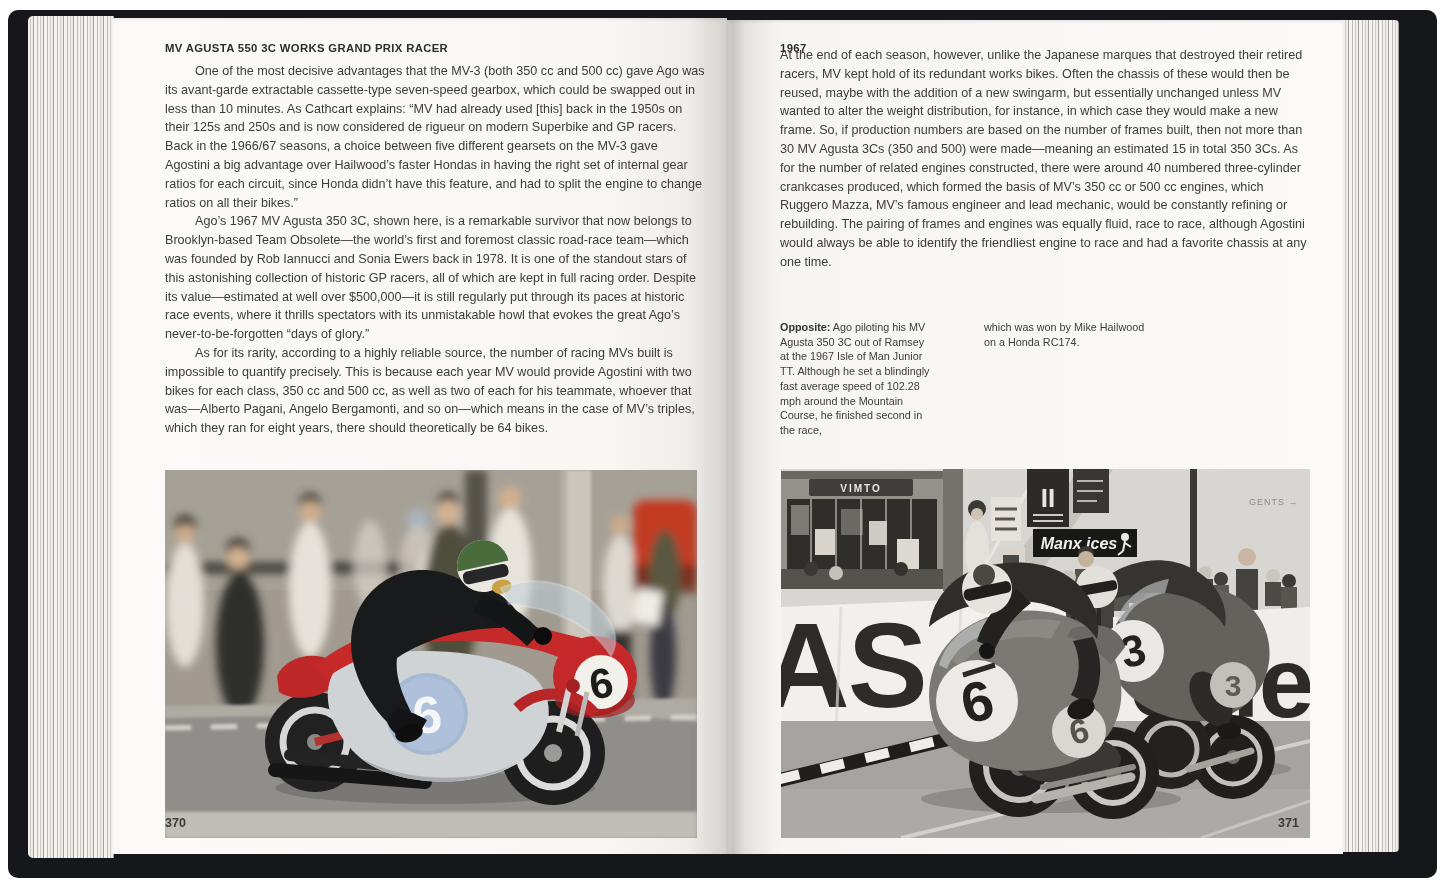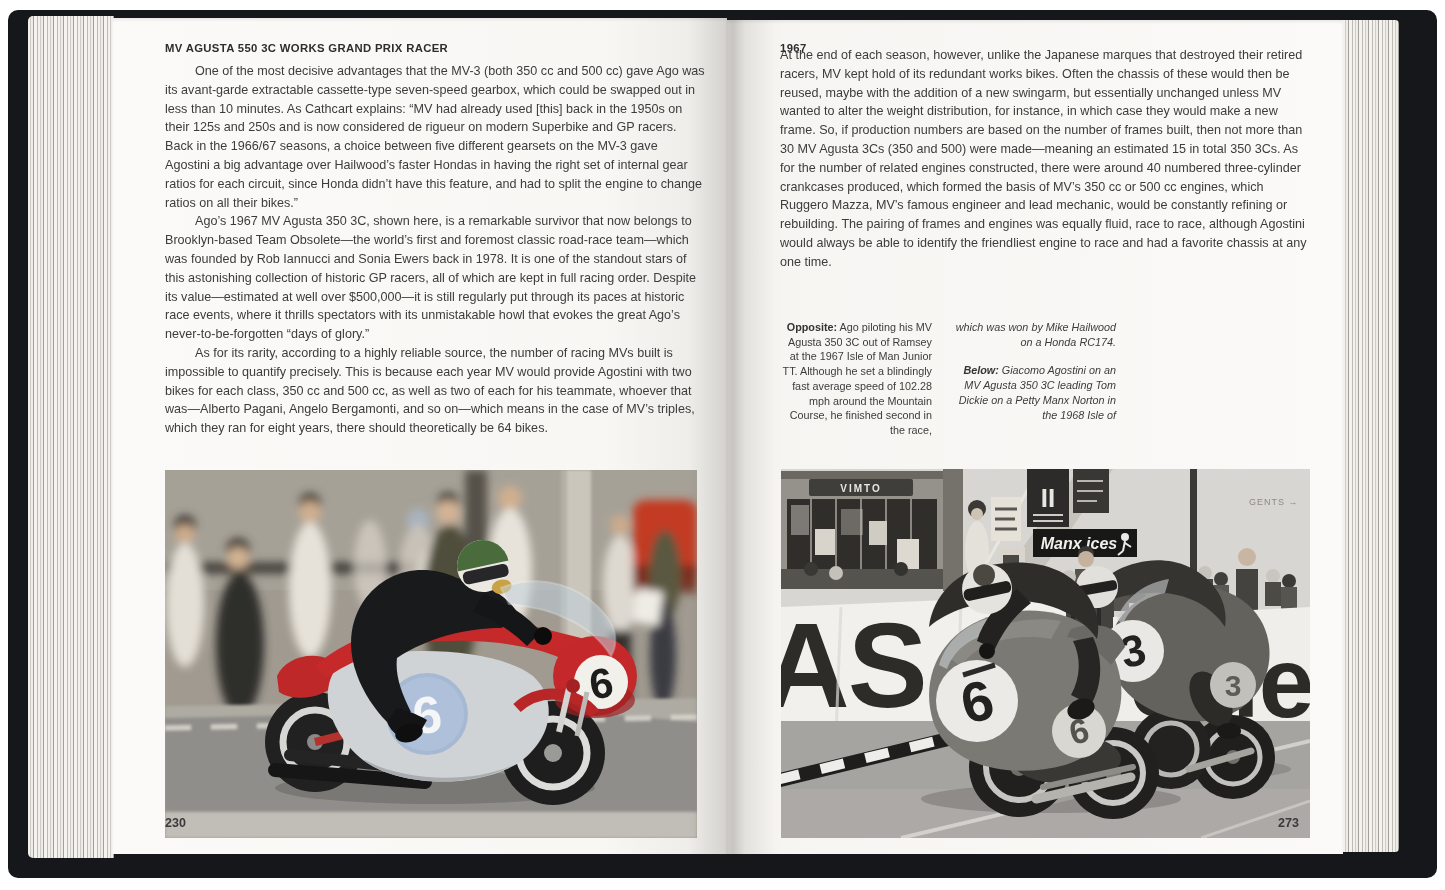--- a/index.html
+++ b/index.html
@@ -19,25 +19,25 @@
     background:linear-gradient(90deg,rgba(28,24,18,0) 0%,rgba(28,24,18,0.10) 42%,rgba(28,24,18,0.17) 52%,rgba(28,24,18,0.05) 66%,rgba(28,24,18,0) 100%);}
   .running-head{position:absolute;left:165px;top:42px;width:545px;font-size:11.3px;font-weight:bold;
     letter-spacing:.35px;color:#2d2d2d;}
   .year-head{position:absolute;left:780px;top:42px;width:530px;text-align:left;font-size:11.3px;
     font-weight:bold;letter-spacing:.35px;color:#2d2d2d;}
   .body-copy{position:absolute;font-size:12.6px;line-height:18.8px;color:#3c3c3c;}
   .body-copy p{margin:0;}
   .body-copy p.indent{text-indent:30px;}
   .copy-left{left:165px;top:62px;width:540px;}
   .copy-right{left:780px;top:46px;width:531px;}
-  .cap{position:absolute;font-size:10.8px;line-height:14.7px;color:#3c3c3c;text-align:right;}
+  .cap{position:absolute;font-size:10.8px;line-height:14.7px;color:#3c3c3c;}
   .cap p{margin:0 0 14px 0;}
   .cap b{font-weight:bold;color:#333;}
   .cap1{left:780px;top:320px;width:152px;}
-  .cap2{left:946px;top:320px;width:170px;font-style:italic;}
+  .cap2{left:984px;top:320px;width:170px;}
   .cap3{left:1126px;top:320px;width:178px;}
   .photo{position:absolute;overflow:hidden;margin-top:33px;}
   .photo-left{left:165px;top:437px;width:532px;height:368px;}
   .photo-right{left:781px;top:436px;width:529px;height:369px;}
   .photo svg{display:block;}
   .pagenum{position:absolute;font-size:12.5px;font-weight:bold;color:#3a3a3a;}
   .pn-left{left:165px;top:816px;}
   .pn-right{left:1278px;top:816px;}
 </style>
 </head>
@@ -150,34 +150,33 @@
         </g>
         <path d="M336,118 C376,102 420,116 444,150 C452,162 452,176 446,186 C428,156 390,138 344,134 Z" fill="#c2d2dc" opacity="0.55" stroke="#e8f2f8" stroke-opacity="0.6" stroke-width="2"></path>
         <path d="M352,238 A54,54 0 0 1 430,244" fill="none" stroke="#b92627" stroke-width="11"></path>
         <path d="M404,218 L394,262" stroke="#d4d4d2" stroke-width="6" fill="none"></path>
         <path d="M422,222 L412,266" stroke="#b9b9b7" stroke-width="5" fill="none"></path>
         <circle cx="408" cy="216" r="7" fill="#a32123"></circle>
       </g>
     </svg>
   </div>
 
-  <div class="pagenum pn-left">230</div>
+  <div class="pagenum pn-left">370</div>
 
   <div class="year-head">1967</div>
 
   <div class="body-copy copy-right">
     <p>At the end of each season, however, unlike the Japanese marques that destroyed their retired racers, MV kept hold of its redundant works bikes. Often the chassis of these would then be reused, maybe with the addition of a new swingarm, but essentially unchanged unless MV wanted to alter the weight distribution, for instance, in which case they would make a new frame. So, if production numbers are based on the number of frames built, then not more than 30 MV Agusta 3Cs (350 and 500) were made—meaning an estimated 15 in total 350 3Cs. As for the number of related engines constructed, there were around 40 numbered three-cylinder crankcases produced, which formed the basis of MV’s 350 cc or 500 cc engines, which Ruggero Mazza, MV’s famous engineer and lead mechanic, would be constantly refining or rebuilding. The pairing of frames and engines was equally fluid, race to race, although Agostini would always be able to identify the friendliest engine to race and had a favorite chassis at any one time.</p>
   </div>
 
   <div class="cap cap1">
     <p><b>Opposite:</b><span> Ago piloting his MV Agusta 350 3C out of Ramsey at the 1967 Isle of Man Junior TT. Although he set a blindingly fast average speed of 102.28 mph around the Mountain Course, he finished second in the race,</span></p>
   </div>
   <div class="cap cap2">
     <p><span>which was won by Mike Hailwood on a Honda RC174.</span></p>
-    <p><b>Below:</b><span> Giacomo Agostini on an MV Agusta 350 3C leading Tom Dickie on a Petty Manx Norton in the 1968 Isle of</span></p>
   </div>
 
   <div class="photo photo-right">
     <svg width="529" height="369" viewBox="0 0 529 369" xmlns="http://www.w3.org/2000/svg">
       <rect width="529" height="369" fill="#d8d6d2"></rect>
       <g>
         <rect x="0" y="2" width="162" height="118" fill="#95928c"></rect>
         <rect x="0" y="2" width="162" height="8" fill="#6b6862"></rect>
         <rect x="28" y="10" width="104" height="17" rx="2" fill="#403e3a"></rect>
         <text x="80" y="23" font-size="10" font-weight="bold" letter-spacing="2" fill="#e9e7e2" text-anchor="middle">VIMTO</text>
@@ -317,16 +316,16 @@
         <path d="M214,196 L182,206" stroke="#2b2a28" stroke-width="5" fill="none"></path>
         <g transform="rotate(-12 206 120)">
           <circle cx="206" cy="120" r="25" fill="#e5e3dd"></circle>
           <circle cx="206" cy="106" r="11" fill="#4a4841"></circle>
           <rect x="182" y="116" width="48" height="12" rx="5" fill="#211f1e"></rect>
         </g>
       </g>
     </svg>
   </div>
 
-  <div class="pagenum pn-right">273</div>
+  <div class="pagenum pn-right">371</div>
 
   <div class="gutter"></div>
 </div>
 
 </body></html>

